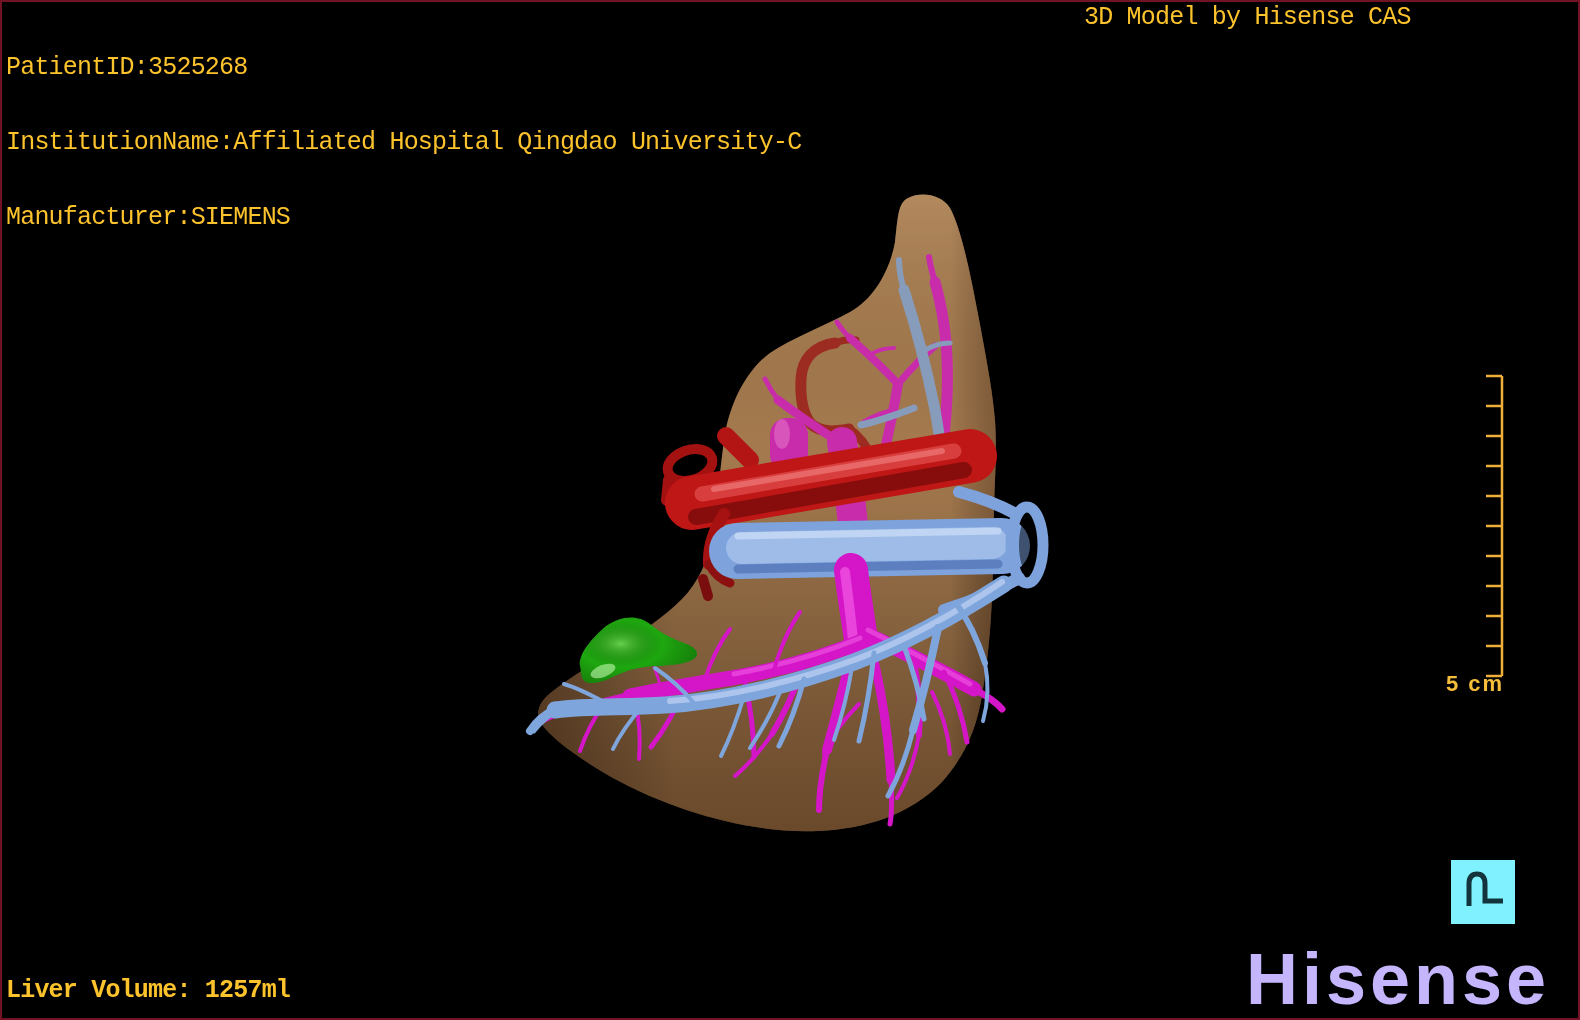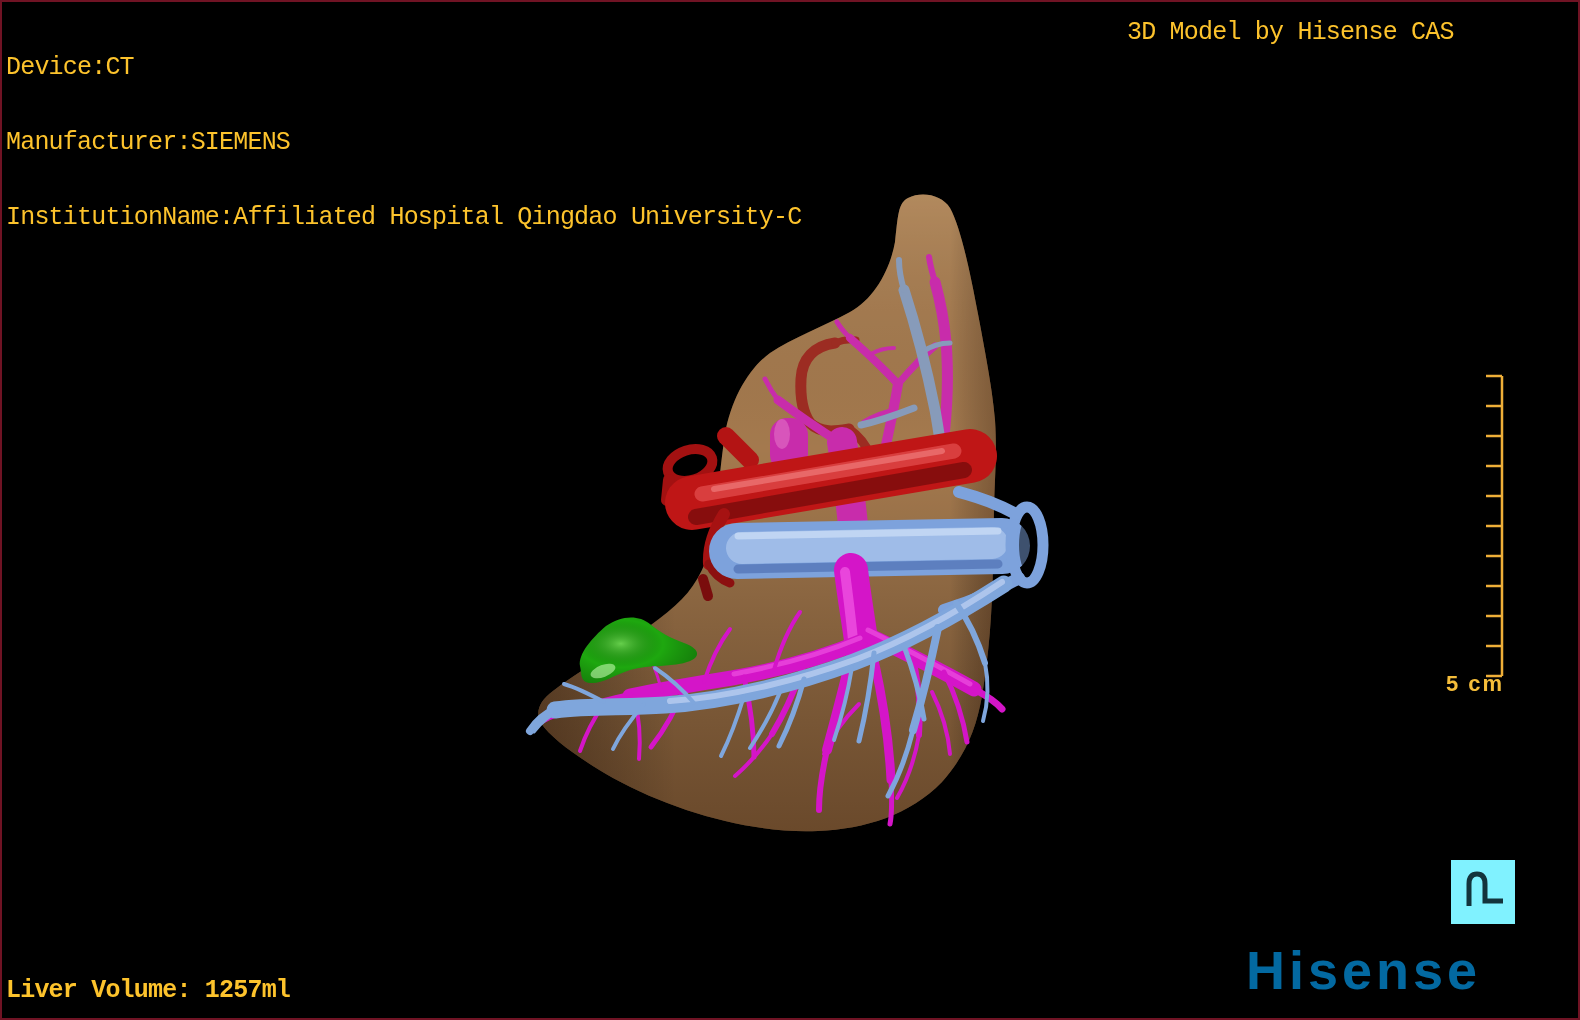--- a/index.html
+++ b/index.html
@@ -6,35 +6,35 @@
   .stage{
     position:relative;width:1580px;height:1020px;background:#000;
     border:2px solid #701324;box-sizing:border-box;overflow:hidden;
     font-family:"Liberation Mono","DejaVu Sans Mono",monospace;
   }
   .overlay-text{
     position:absolute;color:#fdc32c;font-size:25px;letter-spacing:-0.8px;
     line-height:25px;white-space:pre;
   }
   .patient-info{top:3px;left:4px;}
-  .watermark-title{top:18px;left:1082px;margin-left:43px;}
+  .watermark-title{top:3px;left:1082px;}
   .liver-volume{top:976px;left:4px;font-weight:bold;}
   .scale-label{
     position:absolute;top:669px;left:1444px;color:#f5bd3a;
     font-family:"Liberation Sans","DejaVu Sans",sans-serif;
     font-weight:bold;font-size:22px;letter-spacing:2px;
   }
   .viewport-svg{position:absolute;left:0;top:0;width:1576px;height:1016px;}
   .orientation-icon{
     position:absolute;left:1449px;top:858px;width:64px;height:64px;cursor:pointer;
   }
   .brand-logo{
-    position:absolute;left:1244px;top:941px;color:#0369a1;
+    position:absolute;left:1244px;top:941px;color:#c4b5fd;
     font-family:"Liberation Sans","DejaVu Sans",sans-serif;
-    font-weight:bold;font-size:54px;letter-spacing:4px;line-height:1;
+    font-weight:bold;font-size:72px;letter-spacing:4px;line-height:1;
     white-space:nowrap;
   }
 </style>
 </head>
 <body>
 
 <div class="stage">
 
   <svg class="viewport-svg" viewBox="0 0 1576 1016">
     <defs>
@@ -186,23 +186,23 @@
       <line x1="1484" y1="524" x2="1500" y2="524"></line>
       <line x1="1484" y1="554" x2="1500" y2="554"></line>
       <line x1="1484" y1="584" x2="1500" y2="584"></line>
       <line x1="1484" y1="614" x2="1500" y2="614"></line>
       <line x1="1484" y1="644" x2="1500" y2="644"></line>
       <line x1="1484" y1="674" x2="1500" y2="674"></line>
     </g>
   </svg>
 
   <div class="overlay-text patient-info">
-    <div>Device:CT</div>
+    <div>PatientID:3525268</div>
+    <div>InstitutionName:Affiliated Hospital Qingdao University-C</div>
     <div>Manufacturer:SIEMENS</div>
-    <div>InstitutionName:Affiliated Hospital Qingdao University-C</div>
   </div>
 
   <div class="overlay-text watermark-title">3D Model by Hisense CAS</div>
 
   <div class="scale-label">5 cm</div>
 
   <div class="overlay-text liver-volume">Liver Volume: 1257ml</div>
 
   <svg class="orientation-icon" viewBox="0 0 64 64">
     <rect x="0" y="0" width="64" height="64" fill="#80f2ff"></rect>

